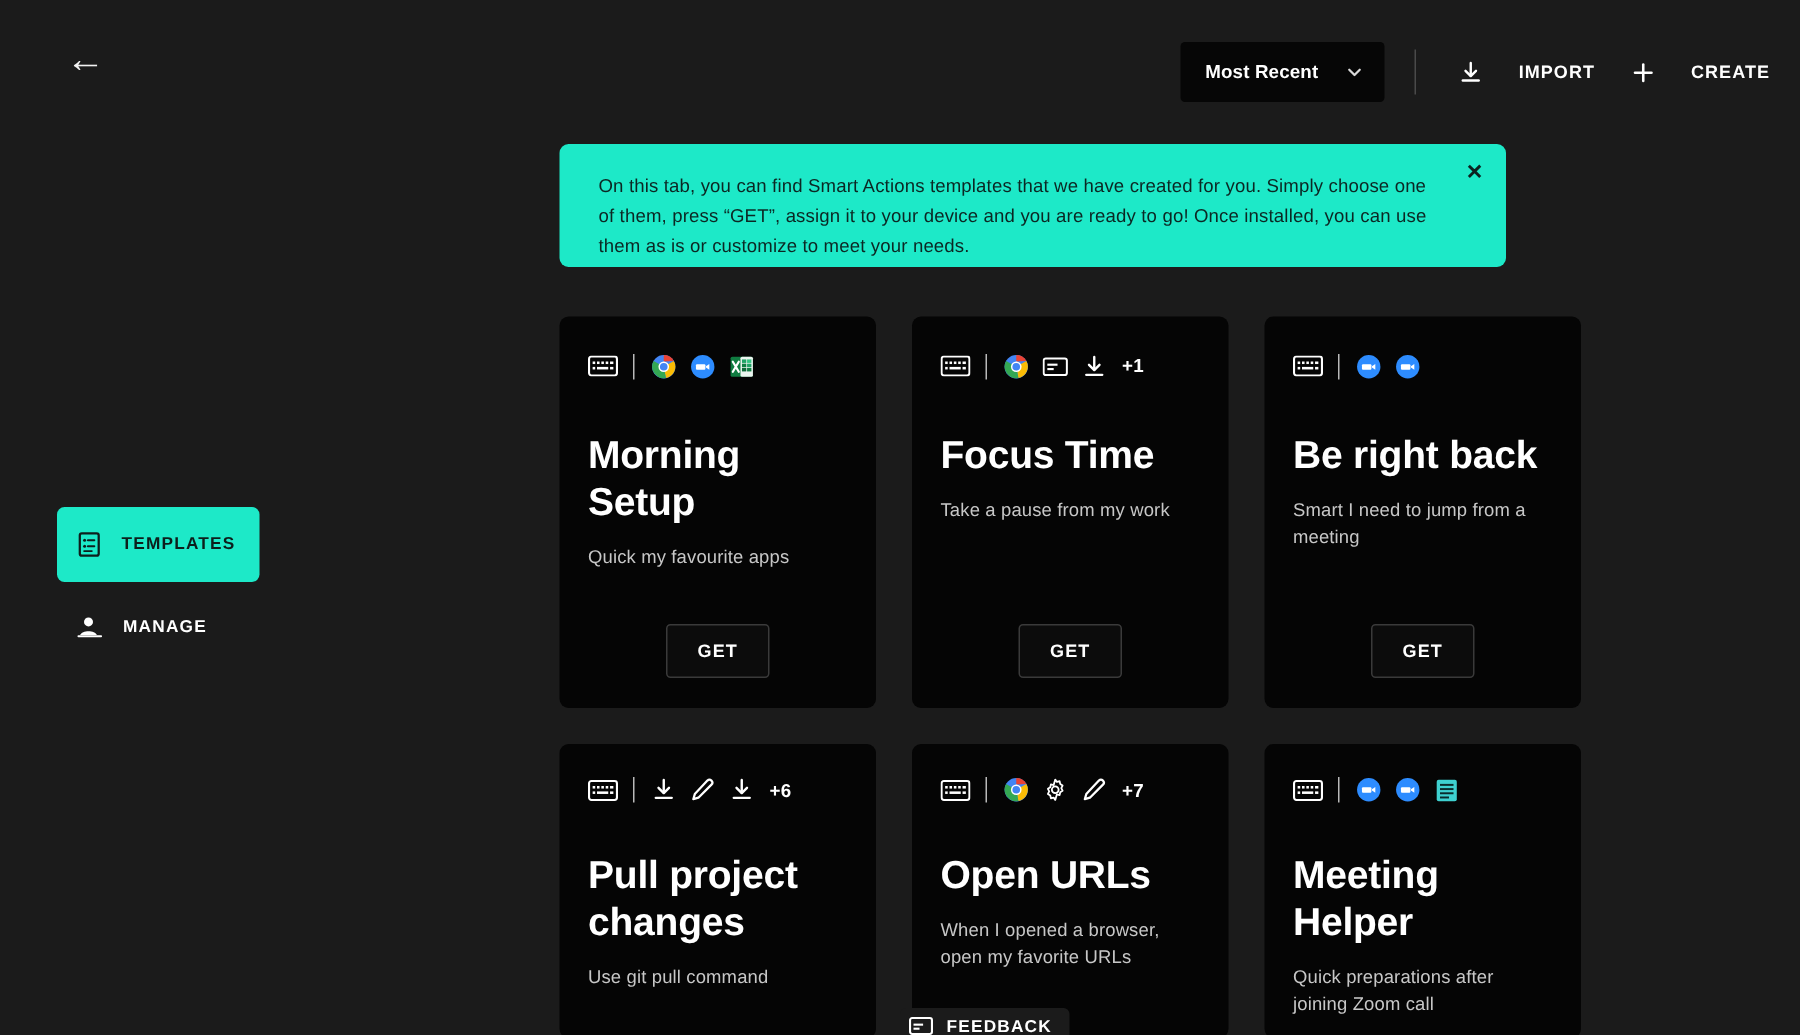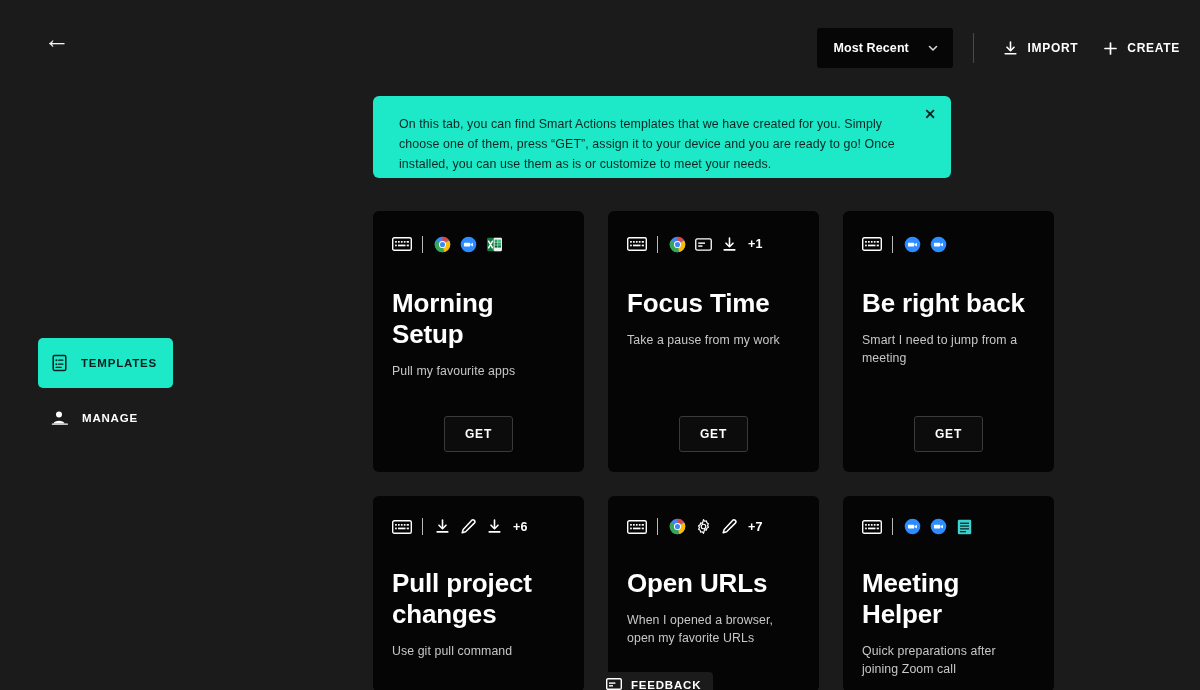--- a/index.html
+++ b/index.html
@@ -113,21 +113,21 @@
   .divider-v {
     width: 1px;
     height: 30px;
     background: #4a4a4a;
     margin: 0 20px;
   }
 
   .hbtn {
     display: flex;
     align-items: center;
-    gap: 8px;
+    gap: 23px;
     cursor: pointer;
     padding: 4px 8px;
   }
   .hbtn-label {
     font-size: 12px;
     font-weight: 700;
     letter-spacing: 0.7px;
     color: #ffffff;
   }
   .hbtn + .hbtn { margin-left: 8px; }
@@ -163,21 +163,21 @@
     color: #ffffff;
   }
   .nav-ico { color: #ffffff; display: flex; align-items: center; }
   .nav-spacer { height: 5px; }
 
   
   .banner {
     position: absolute;
     left: 373px;
     top: 96px;
-    width: 578px;
+    width: 631px;
     height: 82px;
     background: #1DE9C8;
     border-radius: 6px;
     padding: 18px 52px 18px 26px;
   }
   .banner-text {
     font-size: 12.4px;
     line-height: 1.62;
     color: #0c2723;
     font-weight: 400;
@@ -437,21 +437,21 @@
             <rect x="17" y="5.1" width="4.1" height="3.3" fill="#33C481"></rect>
             <rect x="12.2" y="9.1" width="4.1" height="3.3" fill="#107C41"></rect>
             <rect x="17" y="9.1" width="4.1" height="3.3" fill="#21A366"></rect>
             <rect x="12.2" y="13.1" width="4.1" height="3.3" fill="#0E6A38"></rect>
             <rect x="17" y="13.1" width="4.1" height="3.3" fill="#107C41"></rect>
           </svg>
       </span>
       <span class="plus-more"></span>
     </div>
     <div class="card-title">Morning Setup</div>
-    <div class="card-desc">Pull my favourite apps</div>
+    <div class="card-desc">Quick my favourite apps</div>
     <div class="card-action">
       <button class="get-btn">GET</button>
     </div>
   </div>
 
   <div class="card">
     <div class="card-icons">
       <span class="kb-icon">
         <svg width="20" height="14" viewBox="0 0 20 14">
             <rect x="0.7" y="0.7" width="18.6" height="12.6" rx="1.6" fill="none" stroke="#ffffff" stroke-width="1.4"></rect>

